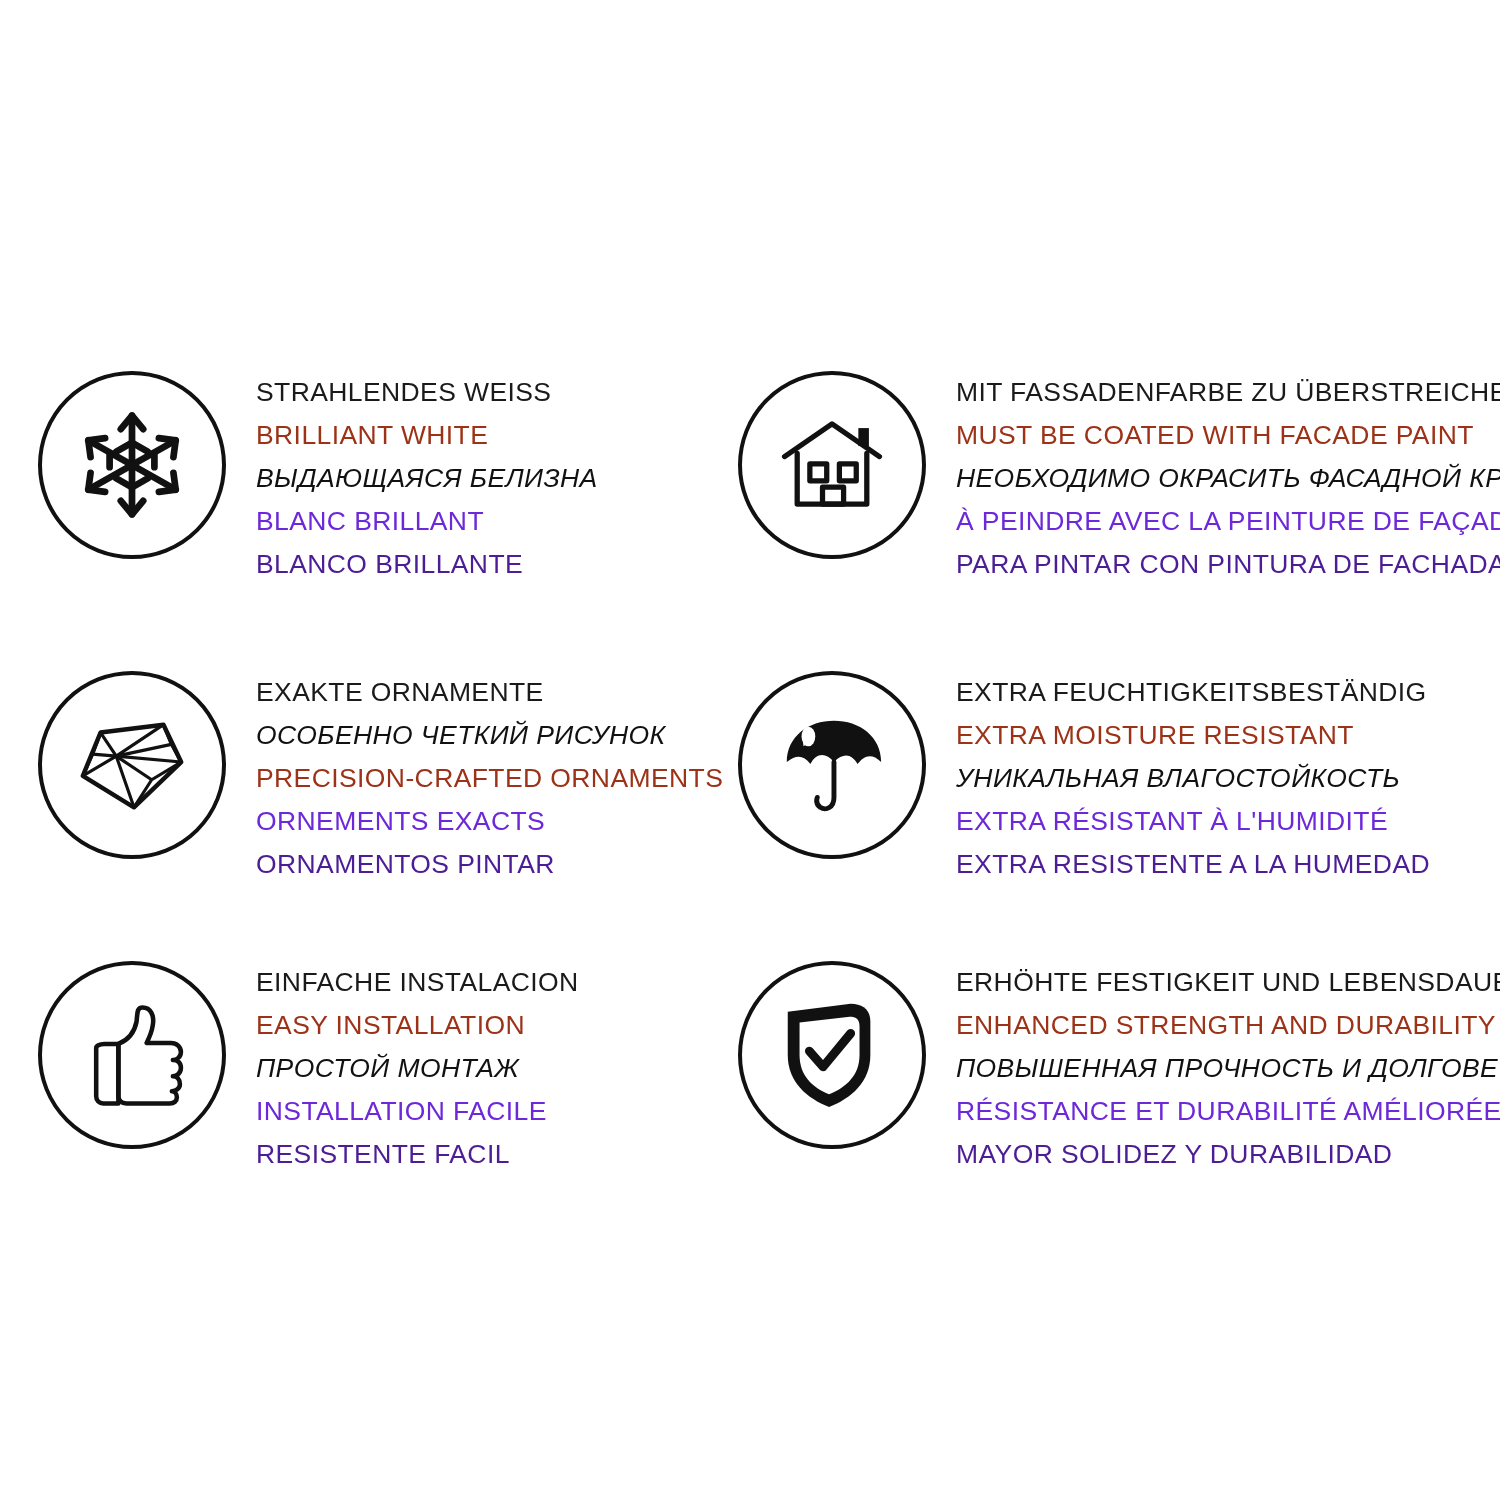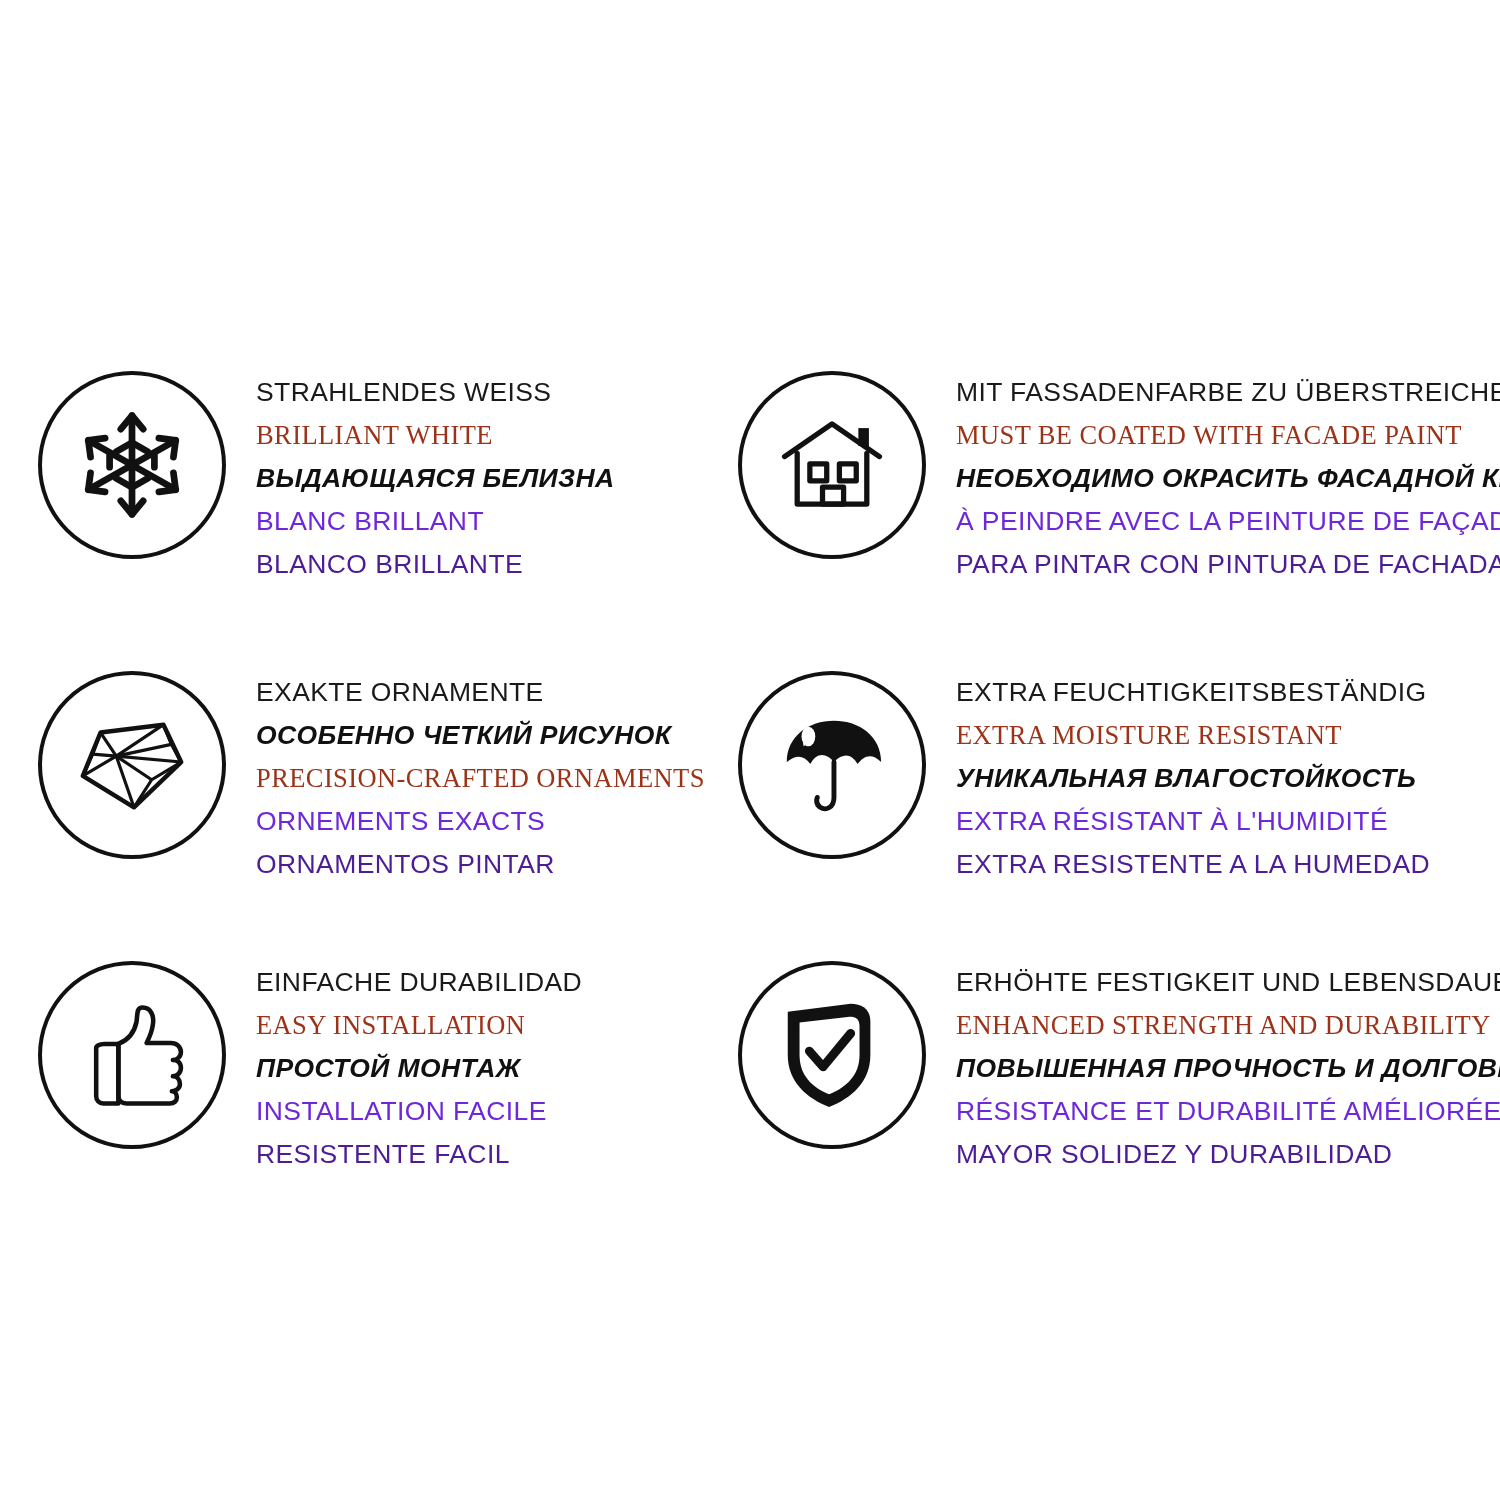--- a/index.html
+++ b/index.html
@@ -54,22 +54,22 @@
     margin-left: 30px;
     margin-top: 8px;
   }
   .line {
     font-size: 26.5px;
     line-height: 43px;
     letter-spacing: 0.4px;
     white-space: nowrap;
   }
   .line.de { color: #1a1a1a; }
-  .line.en { color: #9c3318; font-family: Liberation Serif, serif; }
-  .line.ru { color: #111111; font-style: italic; font-weight: 700; }
+  .line.en { color: #9c3318; }
+  .line.ru { color: #111111; font-style: italic; font-weight: 400; }
   .line.fr { color: #6d28d9; }
   .line.es { color: #4c1d95; }
 </style>
 </head>
 <body>
 
 <div class="sheet">
   <div class="grid">
 
     <div class="feature">
@@ -156,21 +156,21 @@
     </div>
 
     <div class="feature">
       <div class="icon-wrap">
         <svg width="116" height="112" viewBox="0 0 115 110" fill="none" stroke="#111" stroke-width="4.5" stroke-linejoin="round" stroke-linecap="round">
           <path d="M22 48 L22 96 C22 100 25 103 29 103 L44 103 L44 44 L30 44 C25 44 22 46 22 48 Z"></path>
           <path d="M44 44 C54 40 60 32 62 22 C63 14 62 8 68 8 C76 8 80 16 78 26 C77 33 74 39 72 43 L96 43 C102 43 106 47 106 52 C106 57 102 60 98 60 C103 60 106 63 106 68 C106 73 102 76 98 76 C102 76 105 79 105 84 C105 88 101 91 97 91 C100 91 102 94 102 97 C102 101 99 103 95 103 L52 103 C47 103 44 100 44 96 Z"></path>
         </svg>
       </div>
       <div class="lines">
-        <div class="line de">EINFACHE DURABILIDAD</div>
+        <div class="line de">EINFACHE INSTALACION</div>
         <div class="line en">EASY INSTALLATION</div>
         <div class="line ru">ПРОСТОЙ МОНТАЖ</div>
         <div class="line fr">INSTALLATION FACILE</div>
         <div class="line es">RESISTENTE FACIL</div>
       </div>
     </div>
 
     <div class="feature">
       <div class="icon-wrap">
         <svg width="110" height="118" viewBox="0 0 110 120" fill="none">

